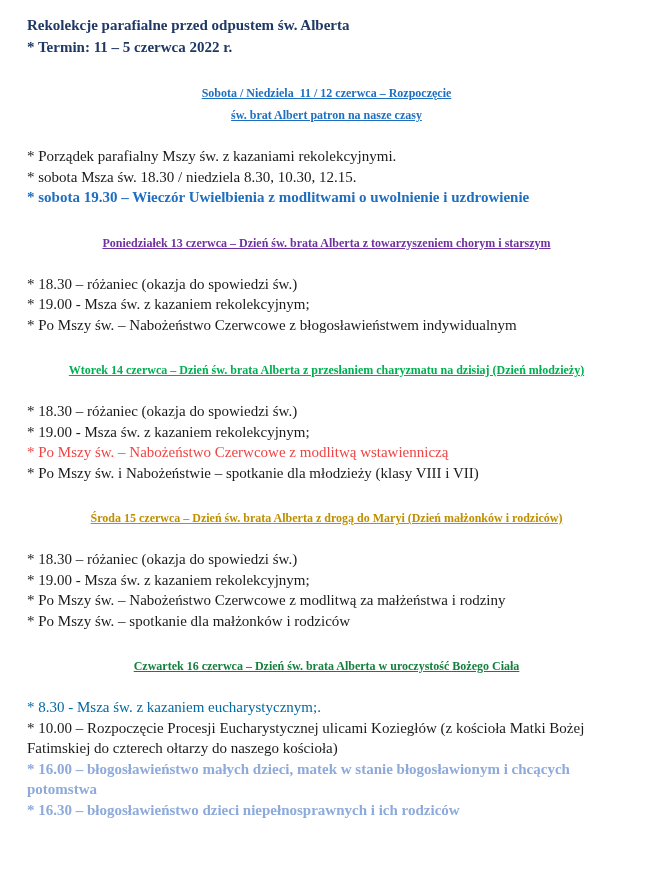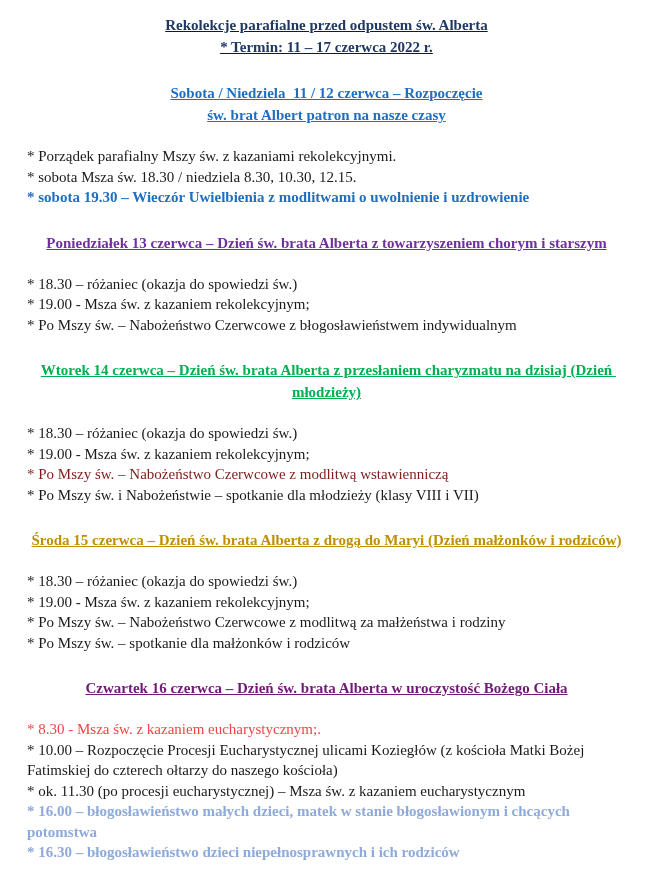--- a/index.html
+++ b/index.html
@@ -6,28 +6,28 @@
   .page {
     width: 653px;
     min-height: 878px;
     box-sizing: border-box;
     padding: 14px 27px 20px 27px;
     font-family: "Liberation Serif", "DejaVu Serif", serif;
     font-size: 15px;
     color: #1a1a1a;
     background: #ffffff;
   }
-  .doc-title { text-align: center; line-height: 22px; text-decoration: underline; }
+  .doc-title { text-align: left; line-height: 22px; }
   .doc-title .tline { display: block; white-space: pre-wrap; }
   .bold { font-weight: bold; }
   .section { margin-top: 24px; }
   .sec-heading {
     margin: 0;
     text-align: center;
-    font-size: 15px;
+    font-size: 12px;
     line-height: 22px;
     font-weight: bold;
   }
   .sec-heading .hline {
     display: block;
     text-decoration: underline;
     white-space: pre-wrap;
   }
   .items {
     list-style: none;
@@ -37,21 +37,21 @@
   }
   .items li { white-space: pre-wrap; }
 </style>
 </head>
 <body>
 
 <div class="page">
 
   <header class="doc-title">
     <span class="tline bold" style="color: rgb(31, 56, 100);">Rekolekcje parafialne przed odpustem św. Alberta</span>
-    <span class="tline bold" style="color: rgb(31, 56, 100);">* Termin: 11 – 17 czerwca 2022 r.</span>
+    <span class="tline bold" style="color: rgb(31, 56, 100);">* Termin: 11 – 5 czerwca 2022 r.</span>
   </header>
 
   <section class="section">
     <h2 class="sec-heading">
       <span class="hline" style="color: rgb(31, 111, 192);">Sobota / Niedziela  11 / 12 czerwca – Rozpoczęcie</span>
       <span class="hline" style="color: rgb(31, 111, 192);">św. brat Albert patron na nasze czasy</span>
     </h2>
     <ul class="items">
       <li style="color: rgb(26, 26, 26);">* Porządek parafialny Mszy św. z kazaniami rekolekcyjnymi.</li>
       <li style="color: rgb(26, 26, 26);">* sobota Msza św. 18.30 / niedziela 8.30, 10.30, 12.15.</li>
@@ -70,43 +70,42 @@
     </ul>
   </section>
 
   <section class="section">
     <h2 class="sec-heading">
       <span class="hline" style="color: rgb(0, 176, 80);">Wtorek 14 czerwca – Dzień św. brata Alberta z przesłaniem charyzmatu na dzisiaj (Dzień młodzieży)</span>
     </h2>
     <ul class="items">
       <li style="color: rgb(26, 26, 26);">* 18.30 – różaniec (okazja do spowiedzi św.)</li>
       <li style="color: rgb(26, 26, 26);">* 19.00 - Msza św. z kazaniem rekolekcyjnym;</li>
-      <li style="color: #7f1d1d; font-family: Liberation Serif, serif;">* Po Mszy św. – Nabożeństwo Czerwcowe z modlitwą wstawienniczą</li>
+      <li style="color: #ef4444; font-family: Liberation Serif, serif;">* Po Mszy św. – Nabożeństwo Czerwcowe z modlitwą wstawienniczą</li>
       <li style="color: rgb(26, 26, 26);">* Po Mszy św. i Nabożeństwie – spotkanie dla młodzieży (klasy VIII i VII)</li>
     </ul>
   </section>
 
   <section class="section">
     <h2 class="sec-heading">
       <span class="hline" style="color: rgb(191, 143, 0);">Środa 15 czerwca – Dzień św. brata Alberta z drogą do Maryi (Dzień małżonków i rodziców)</span>
     </h2>
     <ul class="items">
       <li style="color: rgb(26, 26, 26);">* 18.30 – różaniec (okazja do spowiedzi św.)</li>
       <li style="color: rgb(26, 26, 26);">* 19.00 - Msza św. z kazaniem rekolekcyjnym;</li>
       <li style="color: rgb(26, 26, 26); font-family: Liberation Serif, serif;">* Po Mszy św. – Nabożeństwo Czerwcowe z modlitwą za małżeństwa i rodziny</li>
       <li style="color: rgb(26, 26, 26);">* Po Mszy św. – spotkanie dla małżonków i rodziców</li>
     </ul>
   </section>
 
   <section class="section">
     <h2 class="sec-heading">
-      <span class="hline" style="color: #701a75; margin-top: 12px;">Czwartek 16 czerwca – Dzień św. brata Alberta w uroczystość Bożego Ciała</span>
+      <span class="hline" style="color: #15803d; margin-top: 12px;">Czwartek 16 czerwca – Dzień św. brata Alberta w uroczystość Bożego Ciała</span>
     </h2>
     <ul class="items">
-      <li style="color: #ef4444;">* 8.30 - Msza św. z kazaniem eucharystycznym;.</li>
+      <li style="color: #0369a1;">* 8.30 - Msza św. z kazaniem eucharystycznym;.</li>
       <li style="color: rgb(26, 26, 26);">* 10.00 – Rozpoczęcie Procesji Eucharystycznej ulicami Koziegłów (z kościoła Matki Bożej Fatimskiej do czterech ołtarzy do naszego kościoła)</li>
-      <li style="color: rgb(26, 26, 26);">* ok. 11.30 (po procesji eucharystycznej) – Msza św. z kazaniem eucharystycznym</li>
       <li class="bold" style="color: rgb(142, 170, 219);">* 16.00 – błogosławieństwo małych dzieci, matek w stanie błogosławionym i chcących potomstwa</li>
       <li class="bold" style="color: rgb(142, 170, 219);">* 16.30 – błogosławieństwo dzieci niepełnosprawnych i ich rodziców</li>
     </ul>
   </section>
 
 </div>
 
 </body></html>

